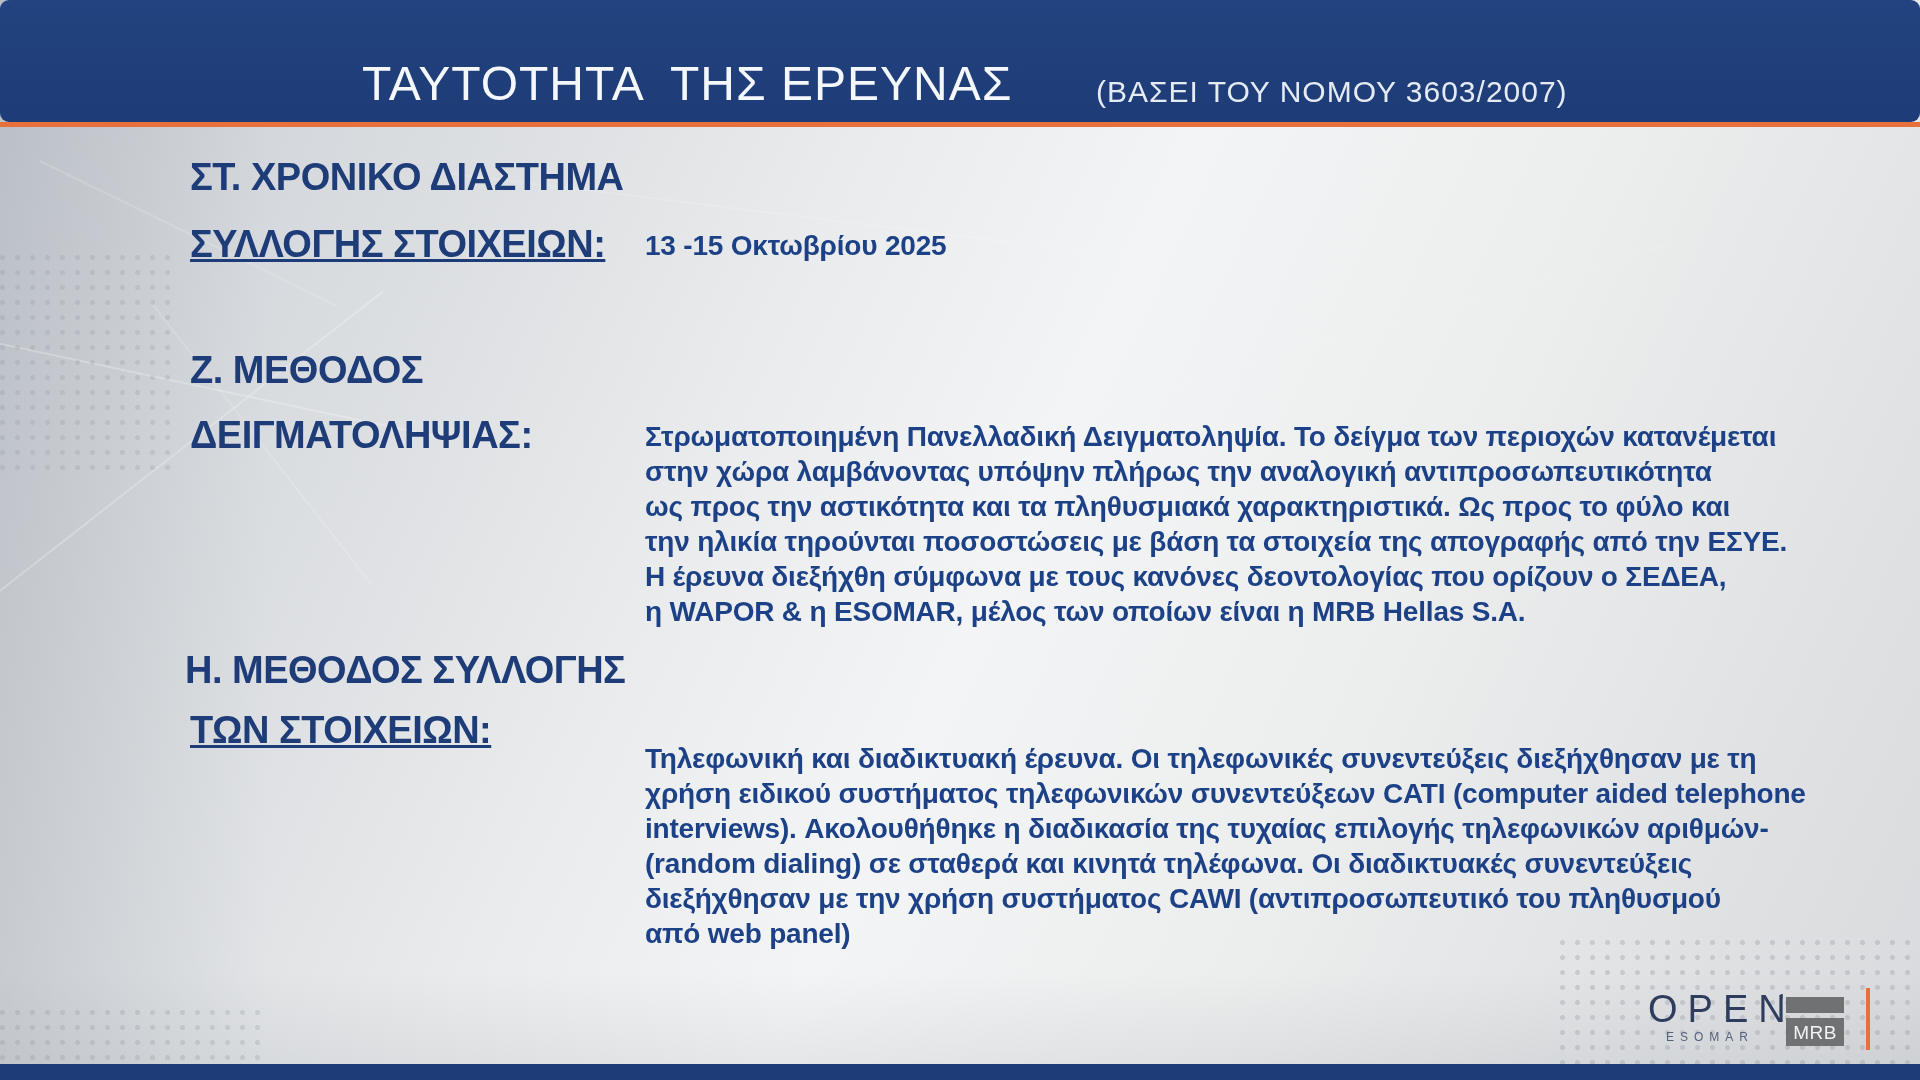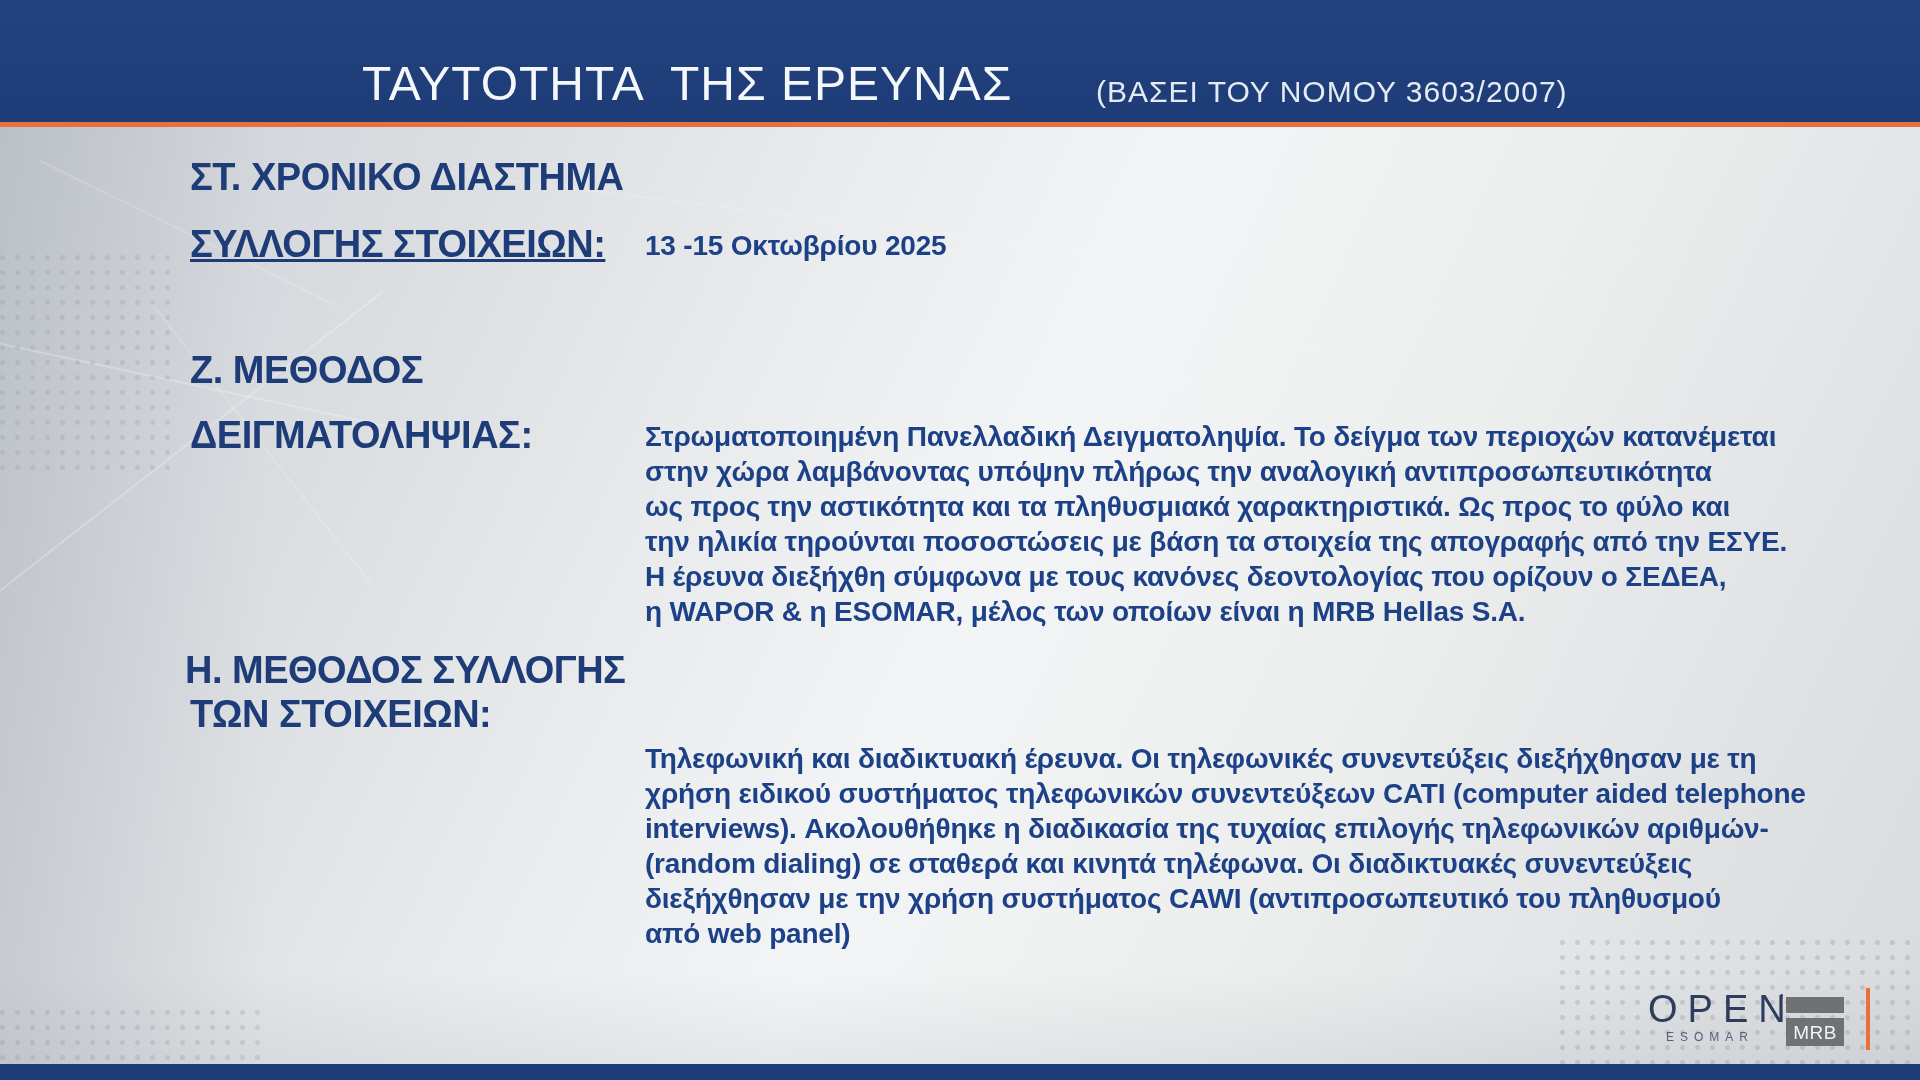--- a/index.html
+++ b/index.html
@@ -50,20 +50,21 @@
   }
   .dots-left-mid     { left: -20px;  top: 250px;  width: 200px; height: 230px; }
   .dots-bottom-right { left: 1555px; top: 935px;  width: 370px; height: 145px; opacity: .6; }
   .dots-bottom-left  { left: -20px;  top: 1005px; width: 280px; height: 78px;  opacity: .5; }
 
   
   .header-bar {
     position: absolute; left: 0; top: 0;
     width: 1920px; height: 122px;
     background: linear-gradient(180deg, #22437f 0%, #1e3c77 100%);
+    border-radius: 9px;
   }
   .page-title {
     position: absolute; left: 362px; top: 56px;
     font-size: 48px; font-weight: 400; letter-spacing: 1px;
     color: #f4f7fb; white-space: pre; line-height: 56px;
   }
   .law-note {
     position: absolute; left: 1096px; top: 73px;
     font-size: 30px; font-weight: 400; letter-spacing: 1px;
     color: rgba(240,244,250,0.95); white-space: pre; line-height: 38px;
@@ -84,21 +85,21 @@
     font-size: 28px; font-weight: 700; letter-spacing: -0.2px;
     color: #1c4187; white-space: pre-line; line-height: 35px;
   }
   .lbl-period-1     { left: 190px; top: 155px; }
   .lbl-period-2     { left: 190px; top: 222px; text-decoration: underline; }
   .val-period       { left: 645px; top: 227px; font-size: 28px; line-height: 37px; }
   .lbl-sampling-1   { left: 190px; top: 348px; }
   .lbl-sampling-2   { left: 190px; top: 413px; }
   .val-sampling     { left: 645px; top: 419px; width: 1250px; }
   .lbl-collection-1 { left: 185px; top: 648px; }
-  .lbl-collection-2 { left: 190px; top: 692px; }
+  .lbl-collection-2 { left: 190px; top: 708px; text-decoration: underline; }
   .val-collection   { left: 645px; top: 741px; width: 1260px; }
 
   
   .open-logo { position: absolute; left: 1648px; top: 994px; width: 124px; text-align: center; }
   .open-logo-text {
     display: inline-block; position: relative;
     font-size: 38px; font-weight: 400; letter-spacing: 10px;
     color: #2e3d5e; line-height: 30px;
   }
   .open-logo-text::after {

